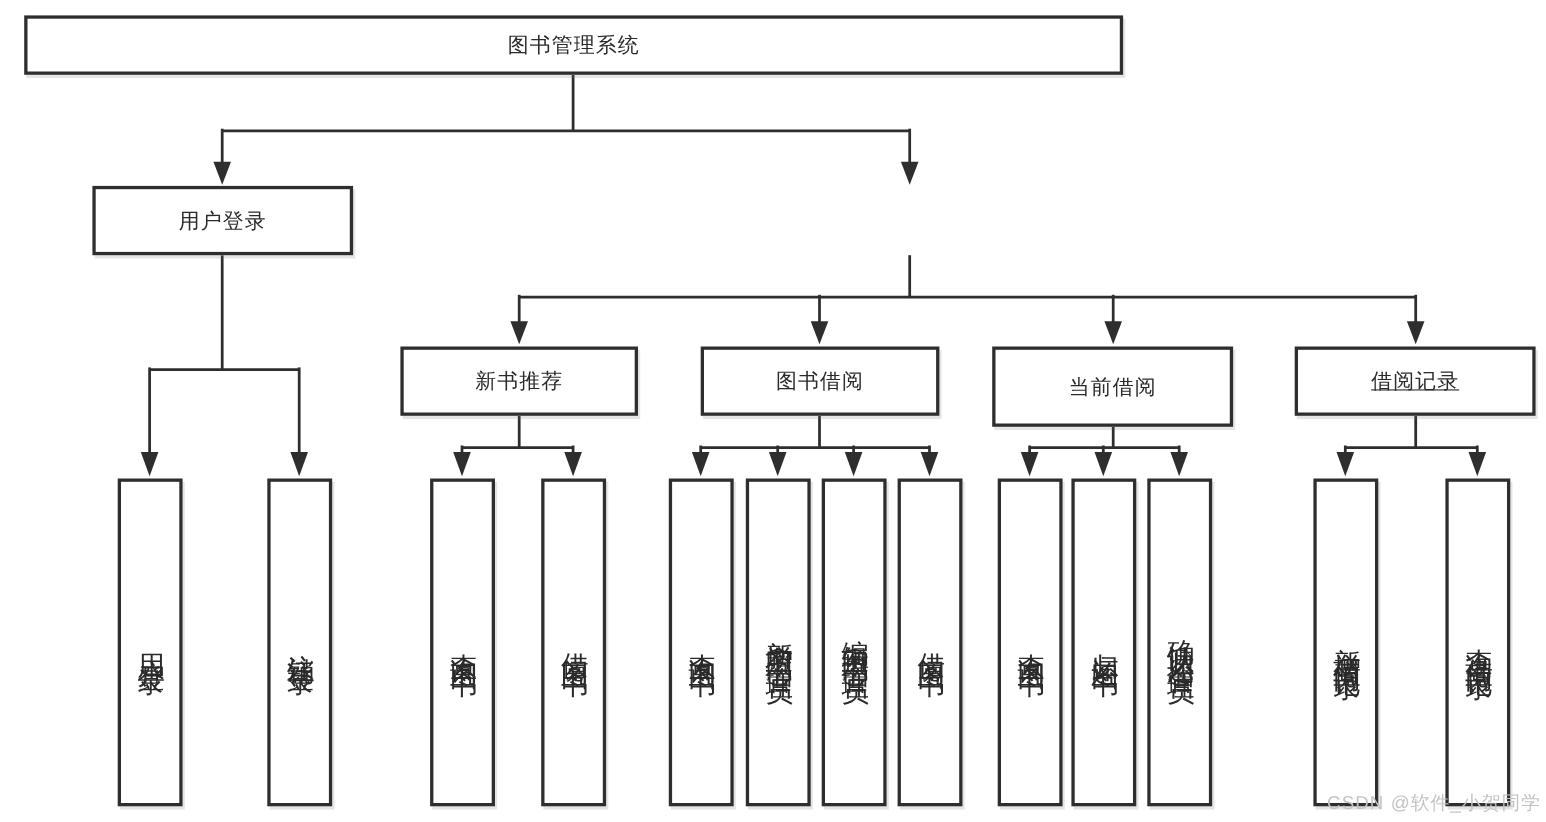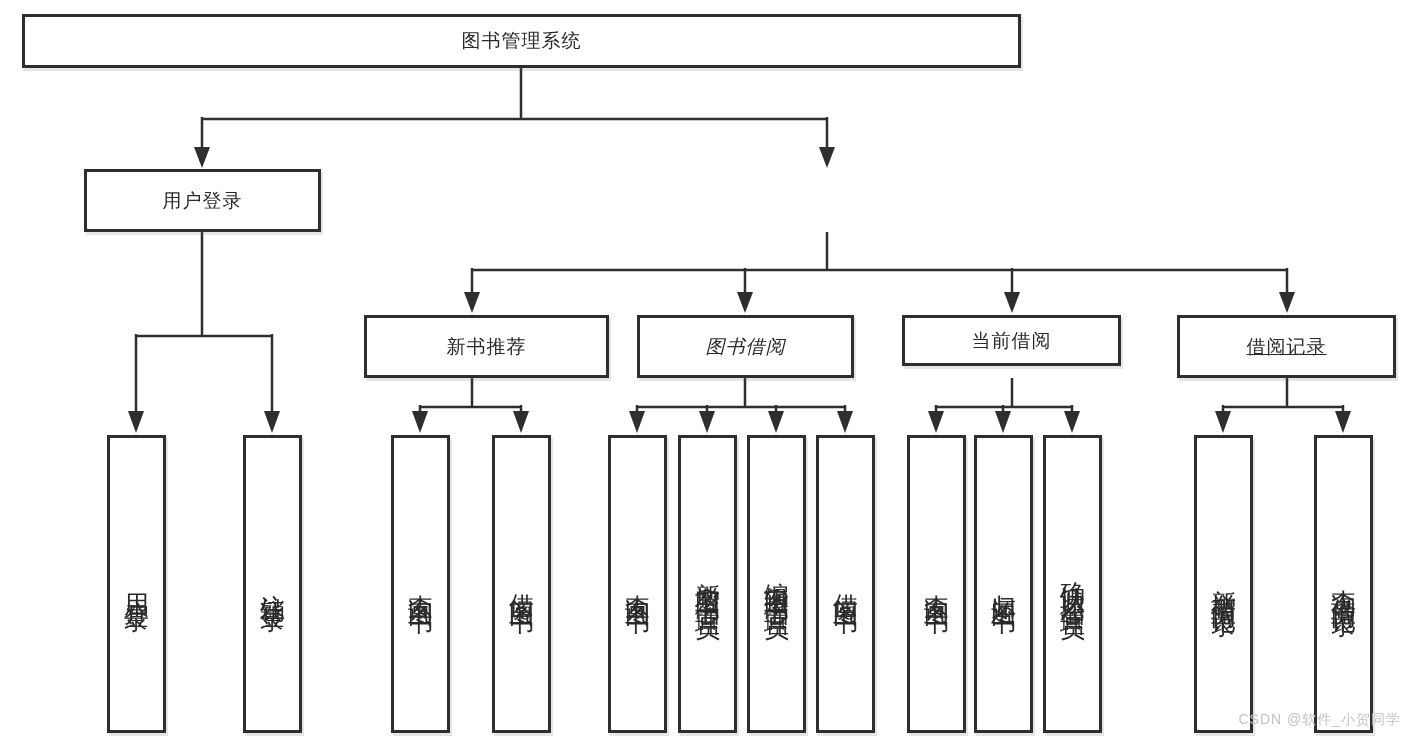--- a/index.html
+++ b/index.html
@@ -40,22 +40,22 @@
   .box.v {
     writing-mode: vertical-lr;
     text-orientation: mixed;
     font-size: 25px;
     letter-spacing: 5px;
     line-height: 1;
   }
   #watermark {
     position: absolute;
     right: 4px;
-    bottom: 18px;
-    font-size: 14px;
+    bottom: 6px;
+    font-size: 17px;
     letter-spacing: 1px;
     color: var(--watermark, #c3c3c3);
     z-index: 5;
     pointer-events: none;
     margin-top: 47px;
   }
 </style>
 </head>
 <body>
 
@@ -120,23 +120,23 @@
     <line x1="1223" y1="405" x2="1223" y2="413"></line>
     <line x1="1343" y1="405" x2="1343" y2="413"></line>
     <polygon points="1215,411 1231,411 1223,433"></polygon>
     <polygon points="1335,411 1351,411 1343,433"></polygon>
   </svg>
 
   <div class="box" style="left:22px; top:14px; width:999px; height:54px;">图书管理系统</div>
 
   <div class="box" style="left:84px; top:169px; width:237px; height:63px;">用户登录</div>
 
-  <div class="box" style="left:364px; top:315px; width:245px; height:63px;">新书推荐</div>
-  <div class="box" style="left:637px; top:315px; width:217px; height:63px;font-style:italic;">图书借阅</div>
-  <div class="box" style="left:902px; top:315px; width:219px; height:51px;">当前借阅</div>
+  <div class="box" style="left:364px; top:315px; width:216px; height:63px;">新书推荐</div>
+  <div class="box" style="left:637px; top:315px; width:217px; height:63px;">图书借阅</div>
+  <div class="box" style="left:902px; top:315px; width:219px; height:73px;">当前借阅</div>
   <div class="box" style="left:1177px; top:315px; width:219px; height:63px;text-decoration:underline;">借阅记录</div>
 
   <div class="box v" style="left:107px; top:435px; width:59px; height:298px;">用户登录</div>
   <div class="box v" style="left:243px; top:435px; width:59px; height:298px;">注销登录</div>
 
   <div class="box v" style="left:391px; top:435px; width:59px; height:298px;">查询图书</div>
   <div class="box v" style="left:492px; top:435px; width:59px; height:298px;">借阅图书</div>
 
   <div class="box v" style="left:608px; top:435px; width:59px; height:298px;">查询图书</div>
   <div class="box v" style="left:678px; top:435px; width:59px; height:298px;">新增图书（管理员）</div>

